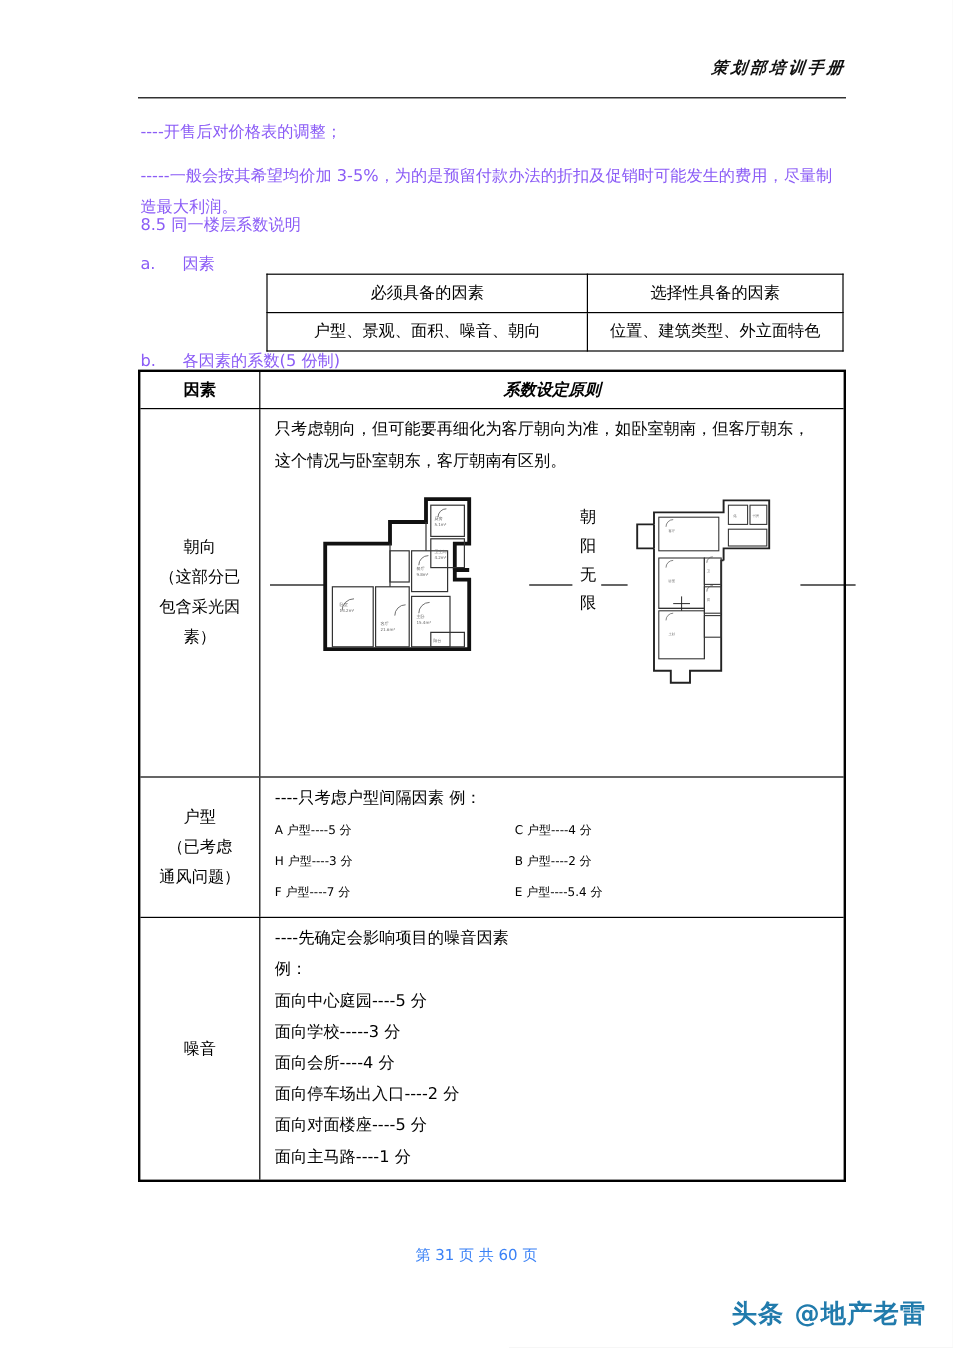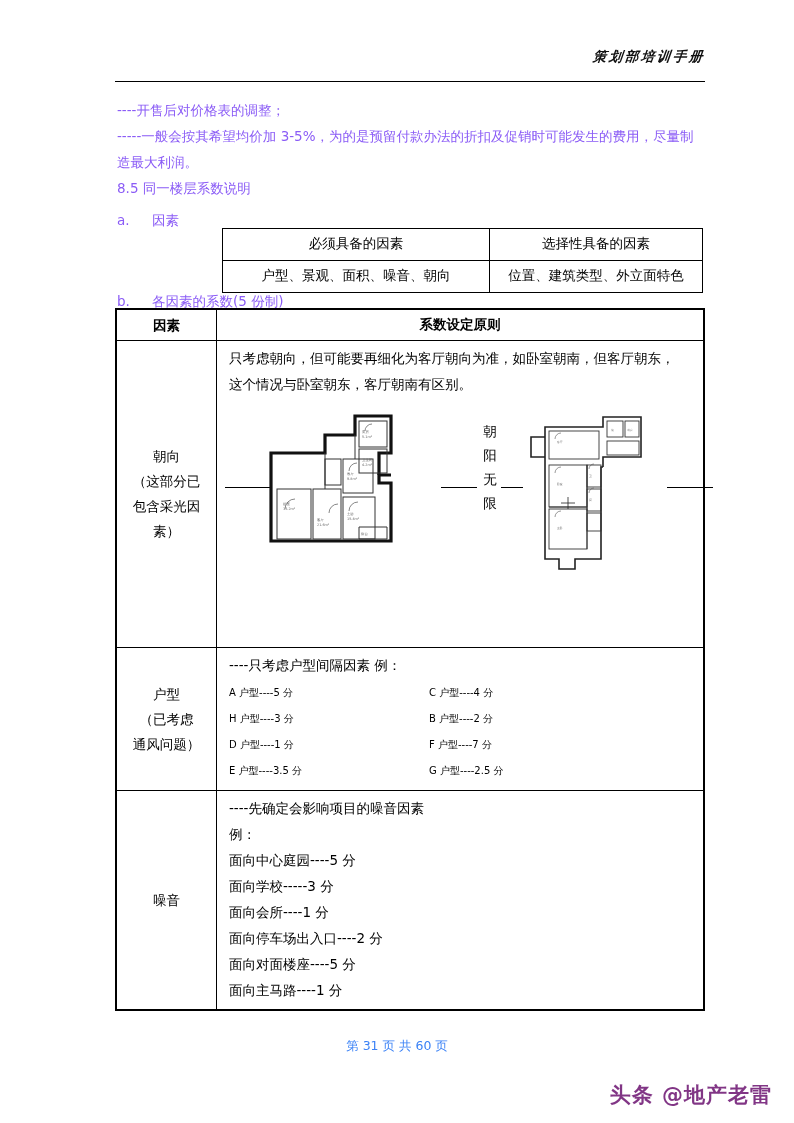--- a/index.html
+++ b/index.html
@@ -50,21 +50,21 @@
   
   .para {
     position: absolute;
     font-family: "DejaVu Sans", "Liberation Sans", sans-serif;
     font-size: 13.5px;
     line-height: 26px;
     color: #8b5cf6;
     white-space: pre;
   }
   .p1 { left: 117px; top: 97px; }
-  .p2 { left: 117px; top: 123px; width: 578px; white-space: normal; }
+  .p2 { left: 117px; top: 134px; width: 578px; white-space: normal; }
   .p3 { left: 117px; top: 175px; }
   .lbl-a { position:absolute; left:117px; top:207px; font-size:13.5px; }
   .lbl-a-txt { position:absolute; left:152px; top:207px; font-size:13.5px; }
   .lbl-b { position:absolute; left:117px; top:288px; font-size:13.5px; }
   .lbl-b-txt { position:absolute; left:152px; top:288px; font-size:13.5px; }
 
   
   table.t1 {
     position: absolute;
     left: 222px;
@@ -128,20 +128,21 @@
     justify-content: center;
     padding: 0;
   }
   .t2-head-right {
     flex: 1 1 auto;
     display: flex;
     align-items: center;
     justify-content: center;
     font-weight: bold;
     font-size: 13.5px;
+    font-style: italic;
   }
 
   
   .row-orient .t2-c-left { min-height: 270px; }
   .orient-text { padding-bottom: 6px; }
   .plans {
     position: relative;
     height: 232px;
     margin-top: 6px;
   }
@@ -218,21 +219,21 @@
     font-size: 12.5px;
     color: #3b82f6;
     font-family: "DejaVu Sans", "Liberation Sans", sans-serif;
   }
   .watermark {
     position: absolute;
     right: 22px;
     bottom: 14px;
     font-size: 21px;
     font-weight: bold;
-    color: #701a75;
+    color: #0369a1;
     font-family: "DejaVu Sans", "Liberation Sans", sans-serif;
     letter-spacing: 1px;
     opacity: 0.88;
   }
 </style>
 </head>
 <body>
 
 <div id="page">
 
@@ -386,39 +387,37 @@
         <div>（已考虑</div>
         <div>通风问题）</div>
       </div>
       <div class="t2-c-right">
         <div class="ht-intro">----只考虑户型间隔因素    例：</div>
         <div class="ht-grid">
           <div>A 户型----5 分</div>
           <div>C 户型----4 分</div>
           <div>H 户型----3 分</div>
           <div>B 户型----2 分</div>
-          <div>D 户型----1 分</div>
           <div>F 户型----7 分</div>
-          <div>E 户型----3.5 分</div>
-          <div>G 户型----2.5 分</div>
+          <div>E 户型----5.4 分</div>
         </div>
       </div>
     </div>
 
     <div class="t2-row">
       <div class="t2-c-left">
         <div>噪音</div>
       </div>
       <div class="t2-c-right">
         <div class="noise-list">
           <div>----先确定会影响项目的噪音因素</div>
           <div>例：</div>
           <div>面向中心庭园----5 分</div>
           <div>面向学校-----3 分</div>
-          <div>面向会所----1 分</div>
+          <div>面向会所----4 分</div>
           <div>面向停车场出入口----2 分</div>
           <div>面向对面楼座----5 分</div>
           <div>面向主马路----1 分</div>
         </div>
       </div>
     </div>
 
   </div>
 
   <div class="footer">第 31 页  共 60 页</div>

